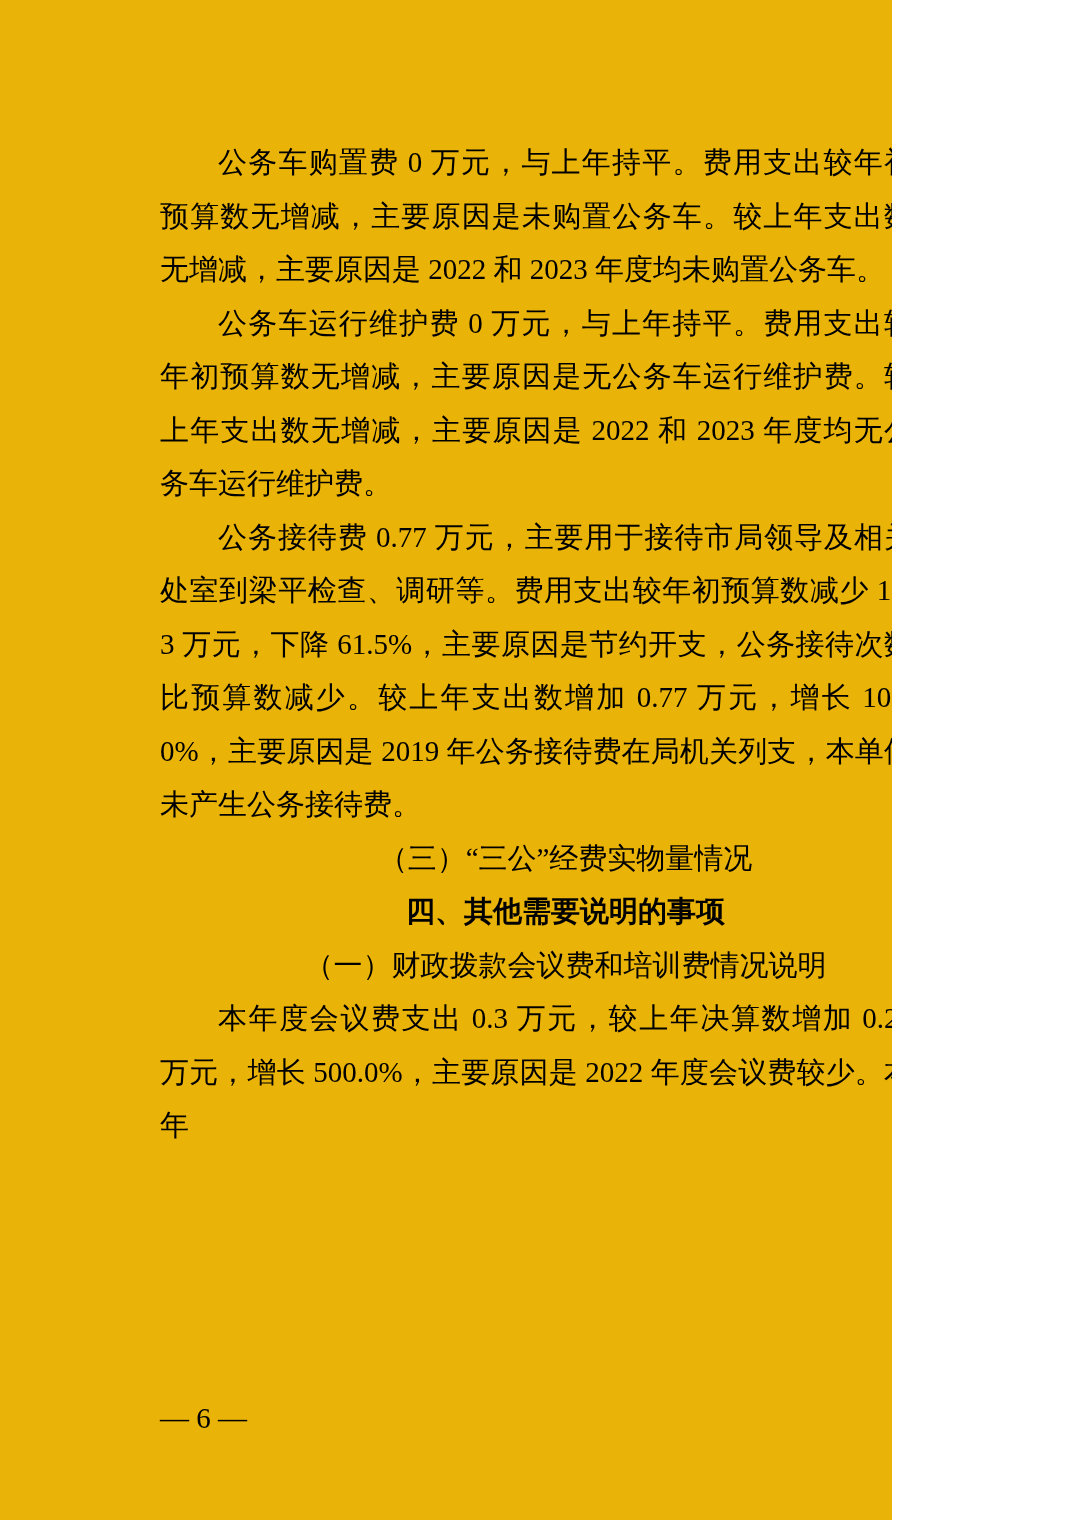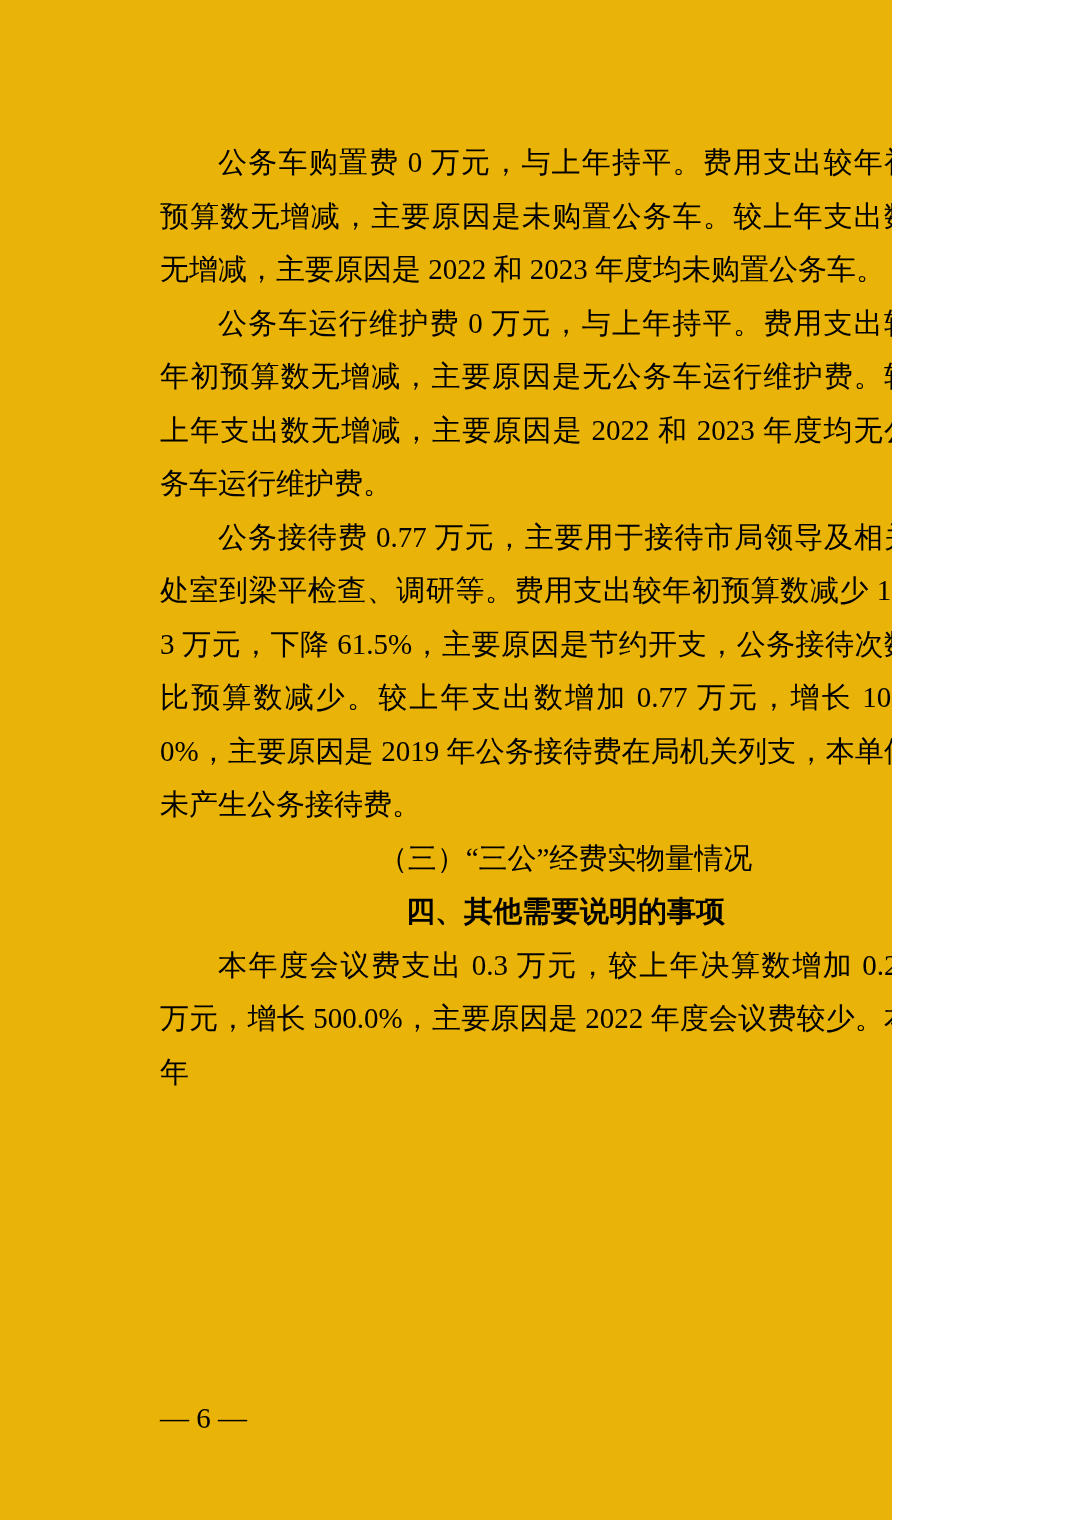--- a/index.html
+++ b/index.html
@@ -53,19 +53,20 @@
 </head>
 <body>
 
 <div class="page">
   <main class="content">
     <p class="body">公务车购置费 0 万元，与上年持平。费用支出较年初预算数无增减，主要原因是未购置公务车。较上年支出数无增减，主要原因是 2022 和 2023 年度均未购置公务车。</p>
     <p class="body">公务车运行维护费 0 万元，与上年持平。费用支出较年初预算数无增减，主要原因是无公务车运行维护费。较上年支出数无增减，主要原因是 2022 和 2023 年度均无公务车运行维护费。</p>
     <p class="body">公务接待费 0.77 万元，主要用于接待市局领导及相关处室到梁平检查、调研等。费用支出较年初预算数减少 1.23 万元，下降 61.5%，主要原因是节约开支，公务接待次数比预算数减少。较上年支出数增加 0.77 万元，增长 100.0%，主要原因是 2019 年公务接待费在局机关列支，本单位未产生公务接待费。</p>
     <p class="heading-kai">（三）“三公”经费实物量情况</p>
     <p class="heading-bold">四、其他需要说明的事项</p>
+    <p class="heading-kai">（一）财政拨款会议费和培训费情况说明</p>
     <p class="body">本年度会议费支出 0.3 万元，较上年决算数增加 0.25 万元，增长 500.0%，主要原因是 2022 年度会议费较少。本年</p>
   </main>
 
   <footer class="page-footer">
     <span>— 6 —</span>
   </footer>
 </div>
 
 </body></html>

